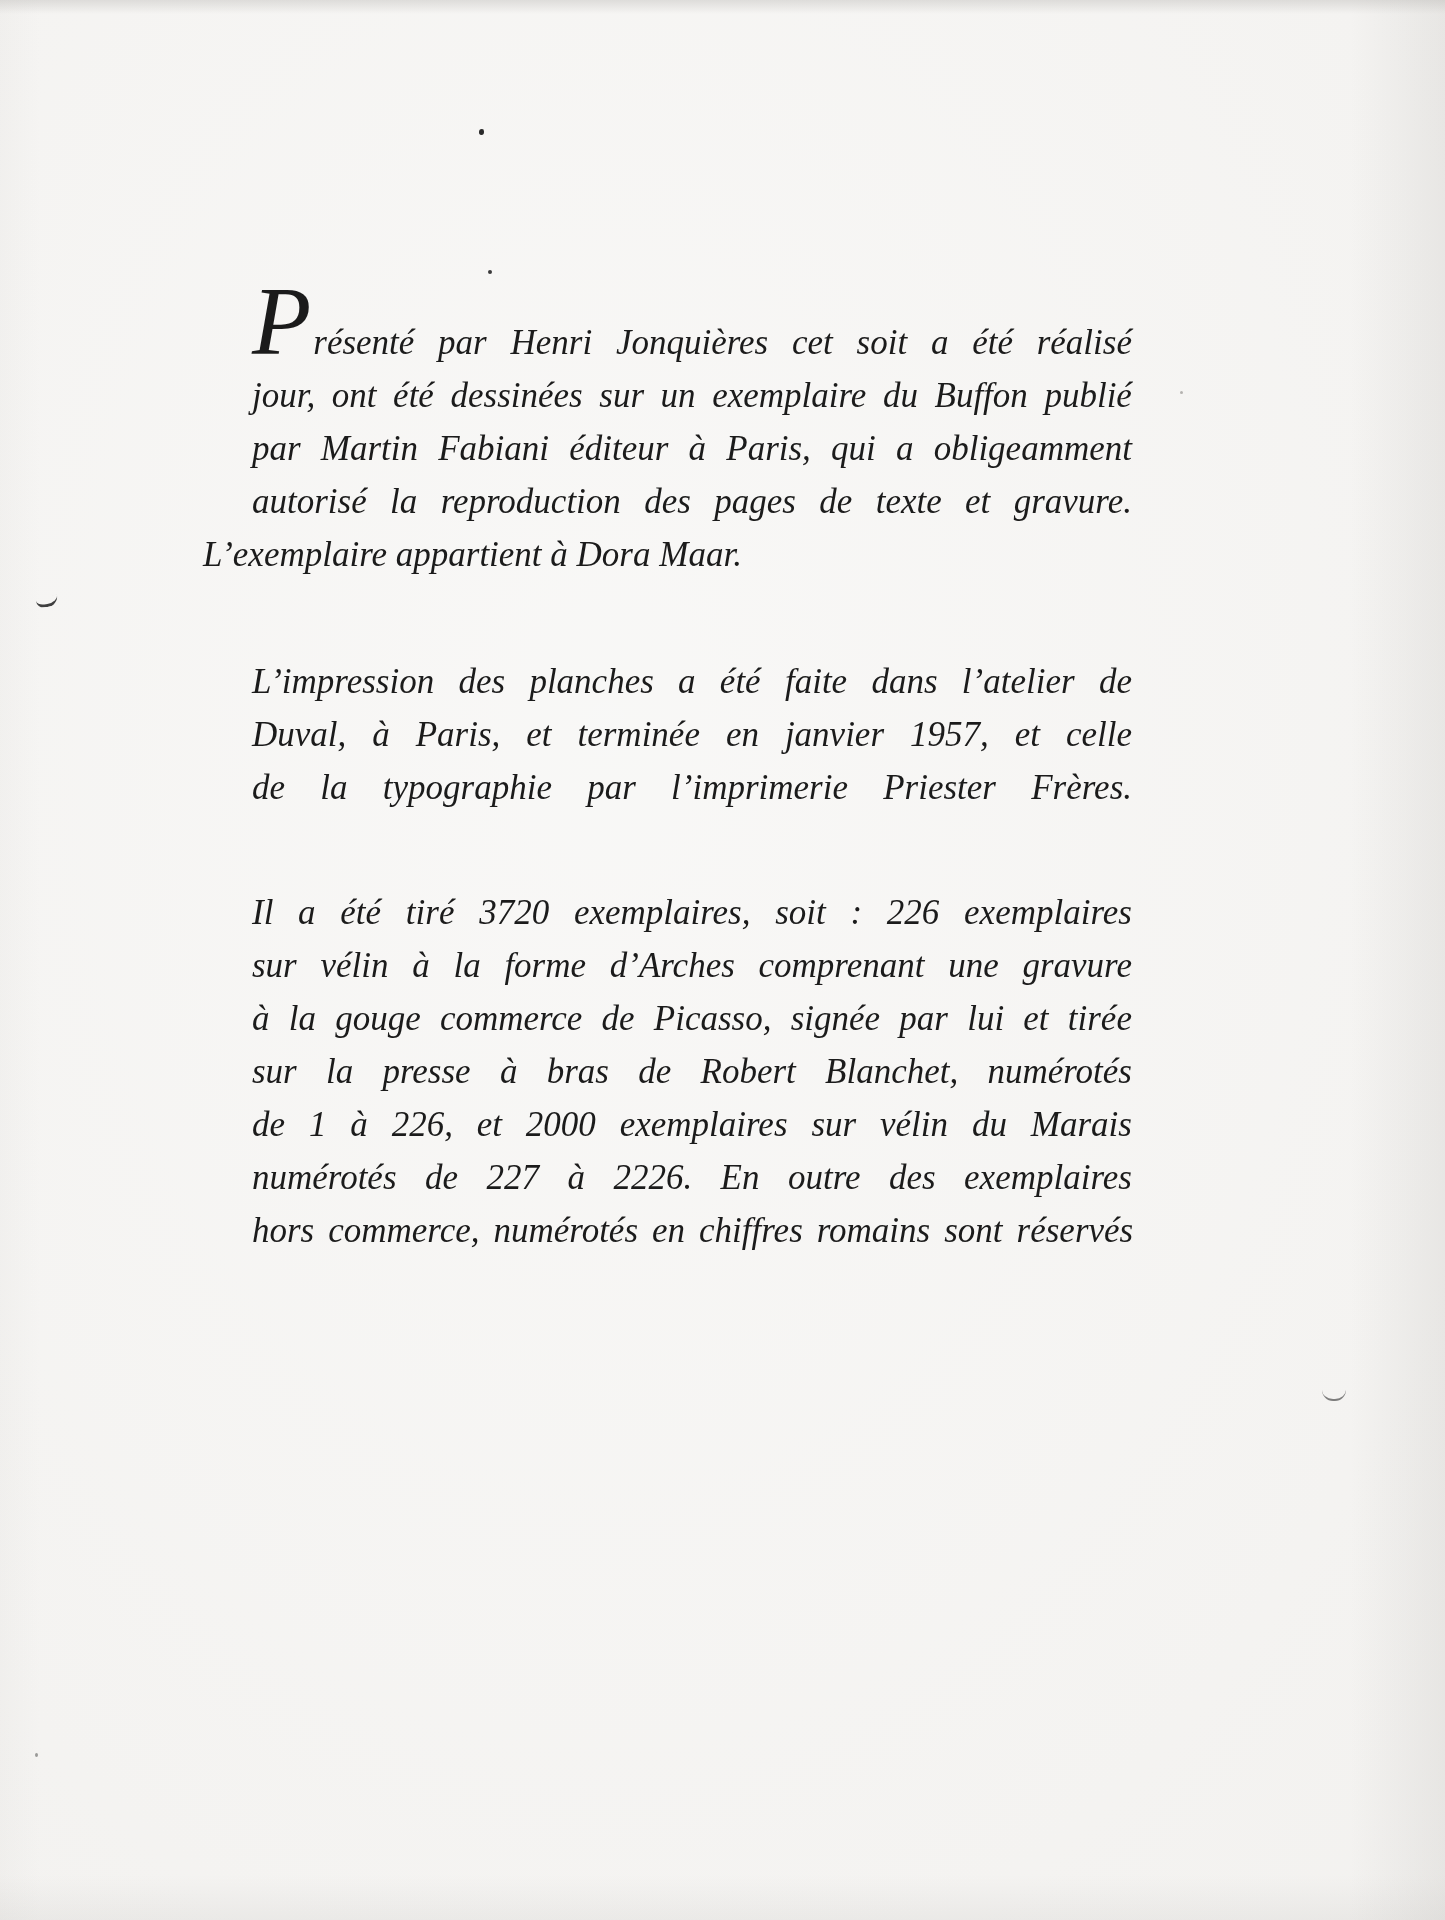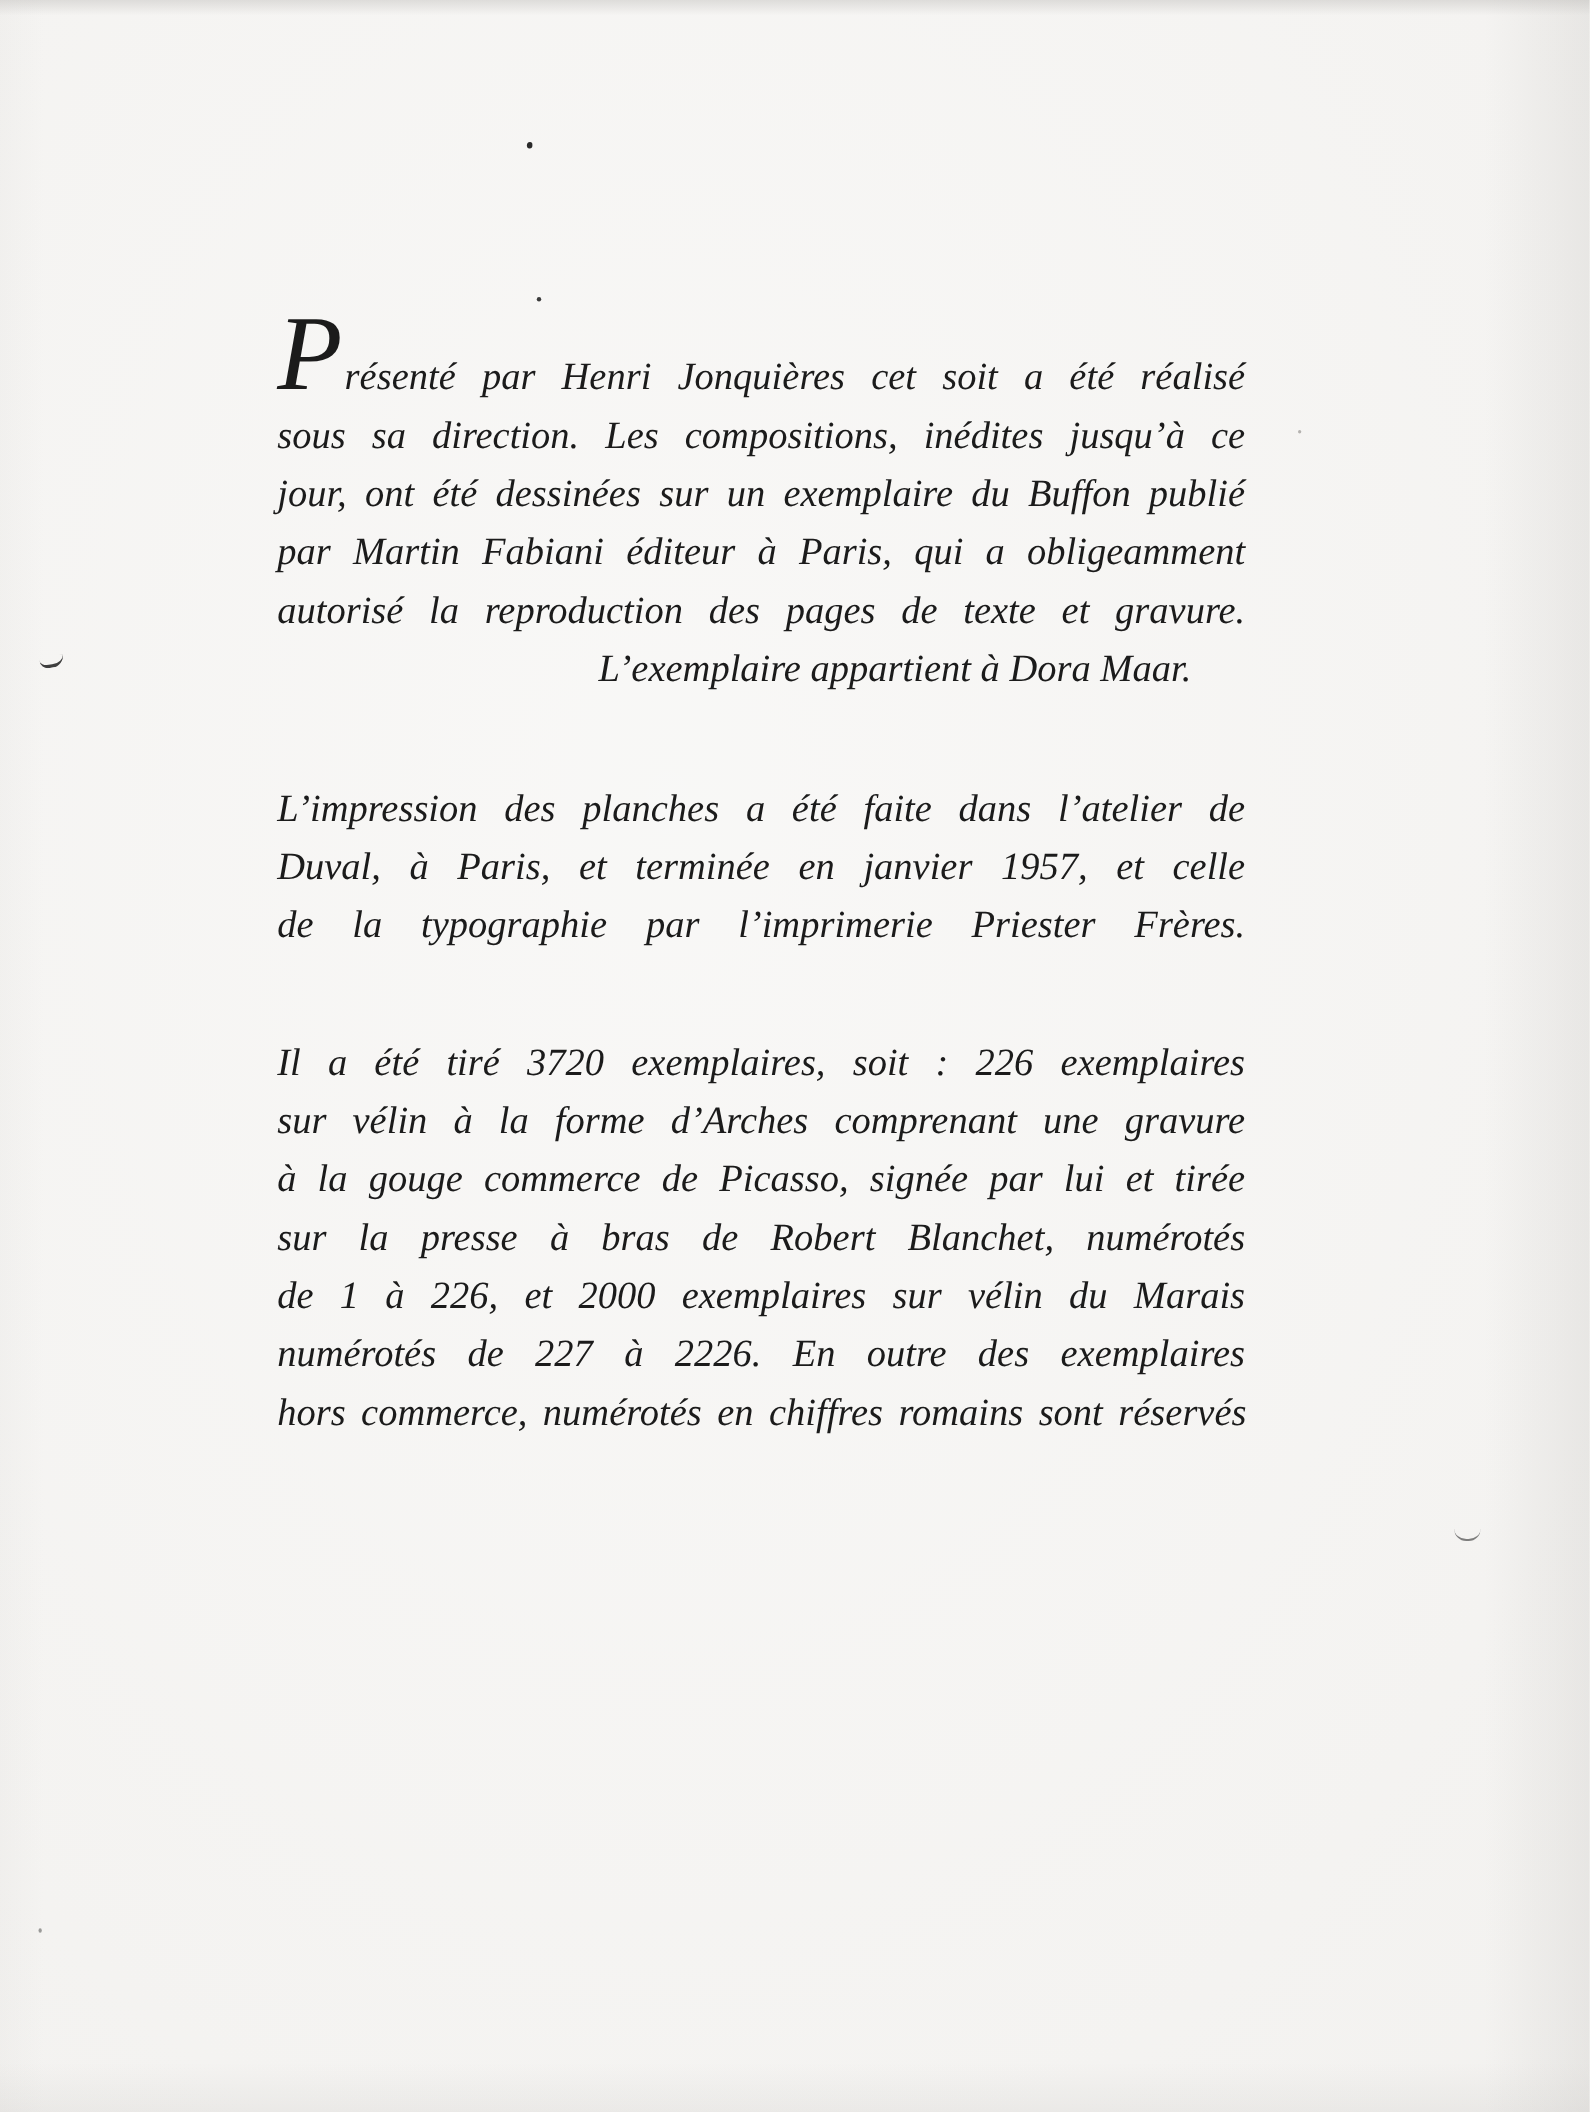--- a/index.html
+++ b/index.html
@@ -22,21 +22,21 @@
   .textblock {
     position: absolute; left: 252px; top: 316px; width: 880px;
     color: var(--ink, #1b1b1b);
     font-style: italic;
     font-size: 35px; line-height: 53px;
   }
   .para1 { margin-top: 74px; text-align: center; }
   .para2 { margin-top: 72px; }
   .line { height: 53px; gap: 14px; }
   .line.justify { display: flex; justify-content: space-between; }
-  .line.center  { text-align: right; }
+  .line.center  { text-align: left; }
   .para0 .line.center { transform: translateX(-49px); }
   .para2 .line.center { transform: translateX(-120px); }
   .word { white-space: nowrap; }
   .cap { font-size: 97px; line-height: 0; padding-right: 2px; }
 
   
   .mark { position: absolute; pointer-events: none; }
   .m1 { left: 479px; top: 129px; width: 5px; height: 6px; background: #2a2a2a; border-radius: 60% 45% 55% 50%; }
   .m2 { left: 488px; top: 270px; width: 4px; height: 4px; background: #3a3a3a; border-radius: 50%; }
   .m3 { left: 36px;  top: 596px; width: 22px; height: 8px; border-bottom: 3px solid #3f3f3f; border-radius: 0 0 14px 10px; transform: rotate(-8deg); }
@@ -56,30 +56,20 @@
           <span class="word">par</span>
           <span class="word">Henri</span>
           <span class="word">Jonquières</span>
           <span class="word">cet</span>
           <span class="word">soit</span>
           <span class="word">a</span>
           <span class="word">été</span>
           <span class="word">réalisé</span>
         </div>
         <div class="line justify">
-          <span class="word">sous</span>
-          <span class="word">sa</span>
-          <span class="word">direction.</span>
-          <span class="word">Les</span>
-          <span class="word">compositions,</span>
-          <span class="word">inédites</span>
-          <span class="word">jusqu’à</span>
-          <span class="word">ce</span>
-        </div>
-        <div class="line justify">
           <span class="word">jour,</span>
           <span class="word">ont</span>
           <span class="word">été</span>
           <span class="word">dessinées</span>
           <span class="word">sur</span>
           <span class="word">un</span>
           <span class="word">exemplaire</span>
           <span class="word">du</span>
           <span class="word">Buffon</span>
           <span class="word">publié</span>

